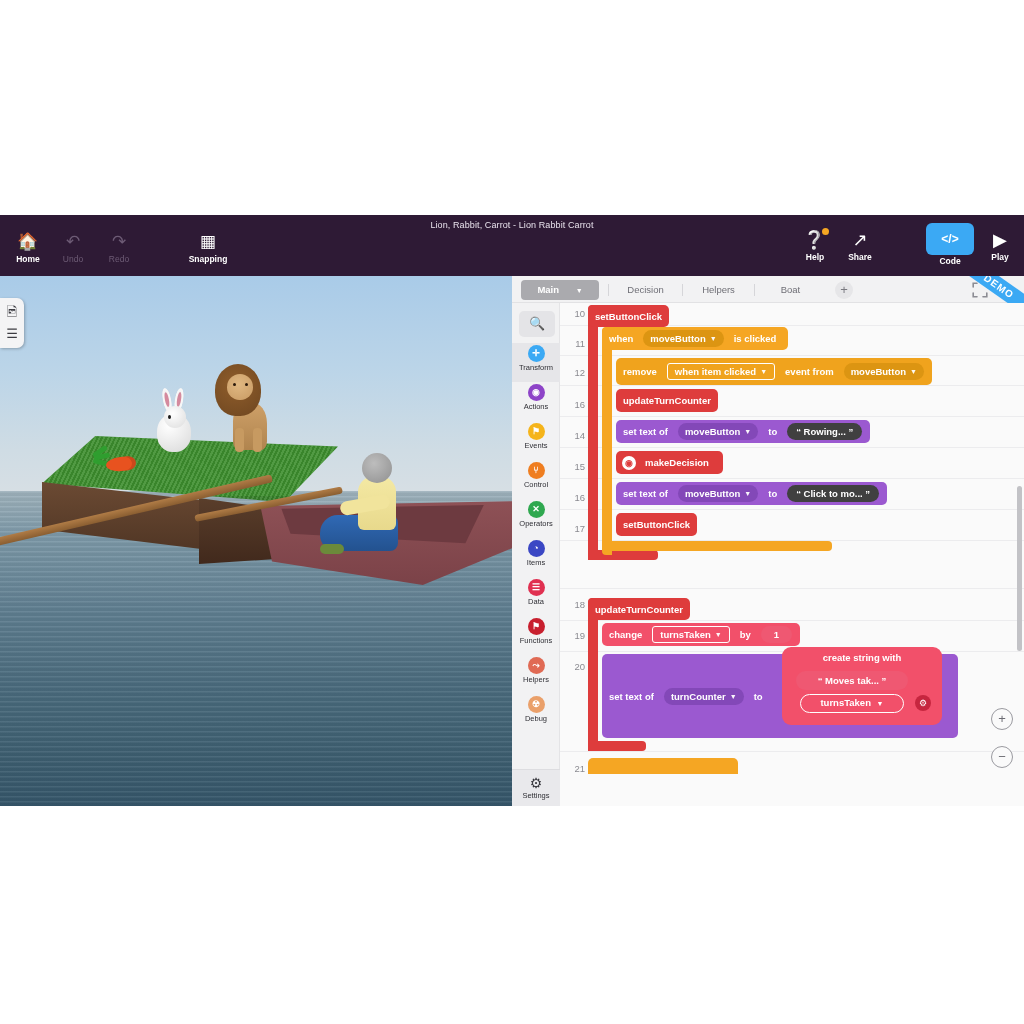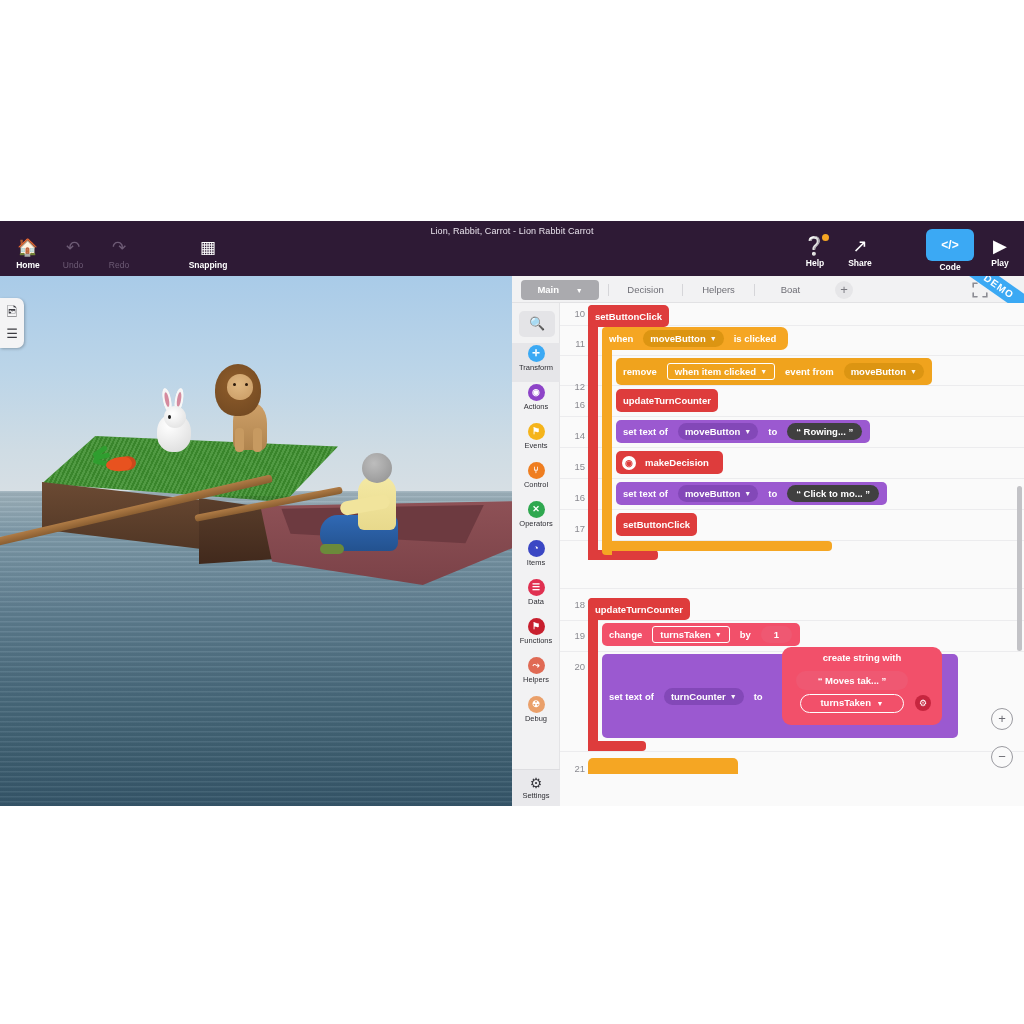--- a/index.html
+++ b/index.html
@@ -11,21 +11,21 @@
   }
   #app {
     position: absolute; left: 0; top: 215px;
     width: 1024px; height: 591px;
     background: #ffffff;
     overflow: hidden;
   }
 
   
   .topbar {
-    position: absolute; left: 0; top: 6px; width: 1024px; height: 68px;
+    position: absolute; left: 0; top: 0; width: 1024px; height: 68px;
     background: #2e1a35;
   }
   .topbar-title {
     position: absolute; top: 5px; left: 0; width: 1024px;
     text-align: center; color: #e8e2ec; font-size: 9px;
     letter-spacing: .1px;
   }
   .tb-item {
     position: absolute; top: 17px; width: 56px; text-align: center;
     color: #ffffff; cursor: pointer;
@@ -203,21 +203,21 @@
     position:absolute; left:5px; width:20px; text-align:right;
     font-size:9.5px; color:#8a8a90;
   }
 
   
   .blk { position:absolute; border-radius:5px; color:#fff; font-size:9.5px; font-weight:bold;
          display:flex; align-items:center; }
   .blk .txt { padding:0 7px; white-space:nowrap; }
   .blk-red   { background:#de3c3c; }
   .blk-pink  { background:#f2506a; }
-  .blk-orange{ background:#f5a623;border-radius:7px; }
+  .blk-orange{ background:#f5a623; }
   .blk-orange2{background:#f0a31d; }
   .blk-purple{ background:#9b59d0; }
   .drop {
     display:inline-flex; align-items:center; border-radius:10px;
     padding:0 7px; height:17px; margin:0 3px; font-size:9.5px; font-weight:bold;
     white-space:nowrap;
   }
   .drop .cv { margin-left:4px; font-size:7px; opacity:.95; }
   .d-orange { background:#dc9512; color:#fff; }
   .d-purple { background:#8348b8; color:#fff; }
@@ -432,21 +432,21 @@
       <div class="gutter-line" style="top:175px;"></div>
       <div class="gutter-line" style="top:206px;"></div>
       <div class="gutter-line" style="top:237px;"></div>
       <div class="gutter-line" style="top:285px;"></div>
       <div class="gutter-line" style="top:317px;"></div>
       <div class="gutter-line" style="top:348px;"></div>
       <div class="gutter-line" style="top:448px;"></div>
 
       <div class="lnum" style="top:5px;">10</div>
       <div class="lnum" style="top:35px;">11</div>
-      <div class="lnum" style="top:78px;">12</div>
+      <div class="lnum" style="top:64px;">12</div>
       <div class="lnum" style="top:96px;">16</div>
       <div class="lnum" style="top:127px;">14</div>
       <div class="lnum" style="top:158px;">15</div>
       <div class="lnum" style="top:189px;">16</div>
       <div class="lnum" style="top:220px;">17</div>
       <div class="lnum" style="top:296px;">18</div>
       <div class="lnum" style="top:327px;">19</div>
       <div class="lnum" style="top:358px;">20</div>
       <div class="lnum" style="top:460px;">21</div>
 

